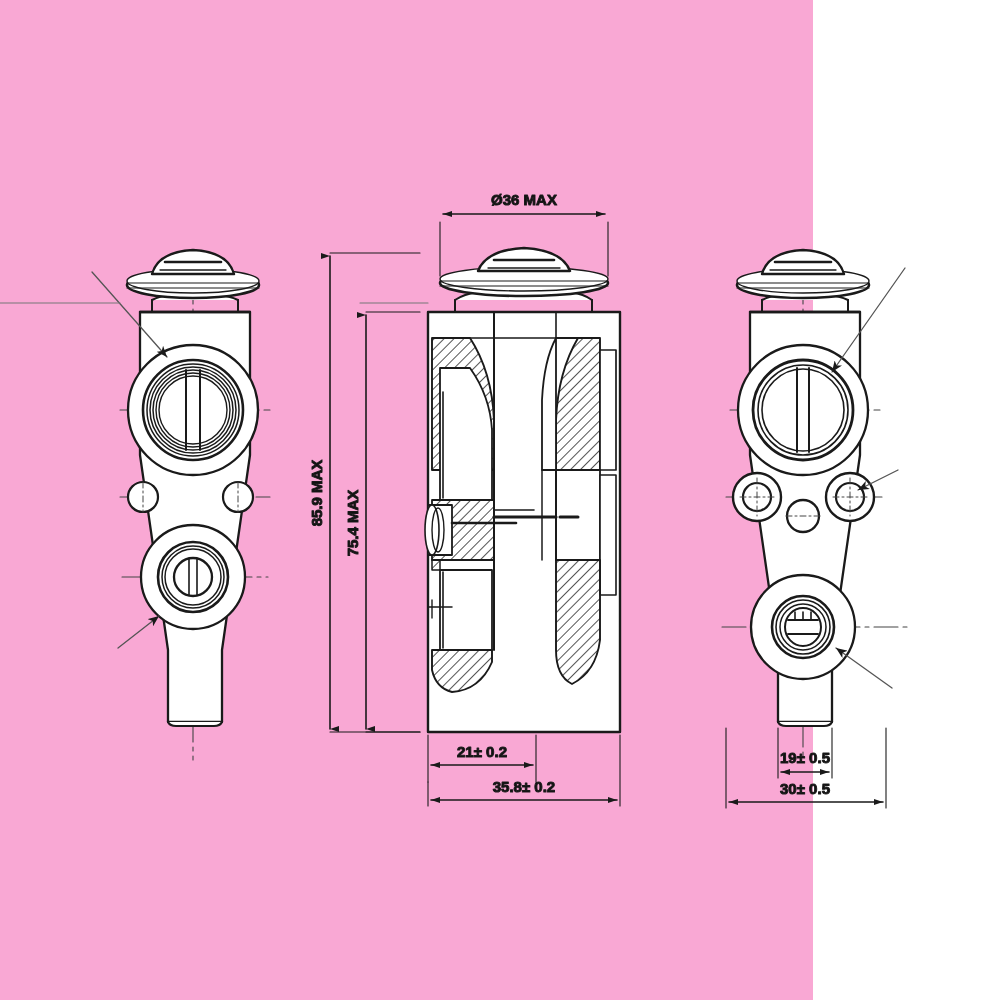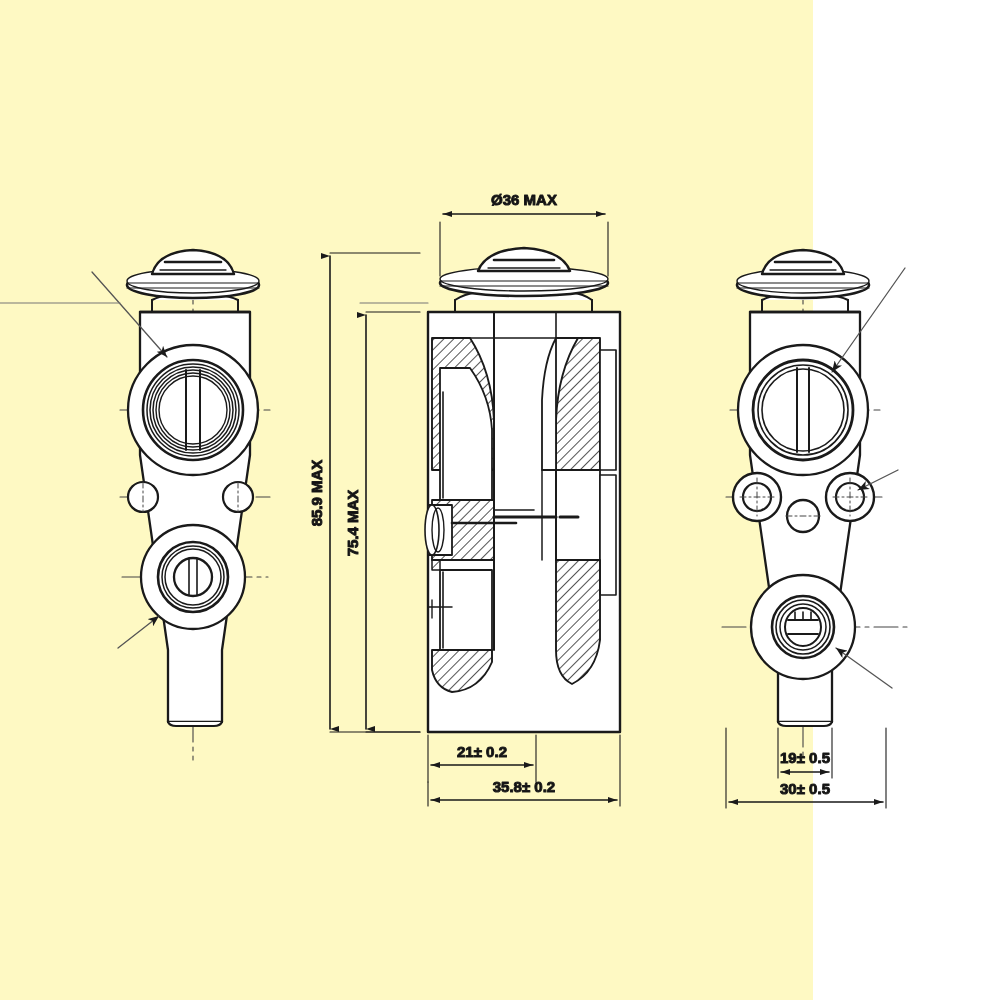--- a/index.html
+++ b/index.html
@@ -1,19 +1,19 @@
 <!DOCTYPE html>
 <html><head>
 <meta charset="utf-8">
 <title>Technical Drawing</title>
 <style>
   html,body{margin:0;padding:0;background:#ffffff;}
   body{width:1000px;height:1000px;overflow:hidden;
        font-family:"Liberation Sans", sans-serif;}
-  #stage{position:relative;width:813px;height:1000px;background:#fef9c3;}
+  #stage{position:relative;width:813px;height:1000px;background:#f9a8d4;}
   svg#drawing{position:absolute;left:0;top:0;width:1000px;height:1000px;display:block;}
   .dimtext{font-family:"Liberation Sans", sans-serif;font-weight:bold;font-size:15px;fill:#111111;}
   text{ -webkit-font-smoothing:antialiased; }
 </style>
 </head>
 <body>
 
 <div id="stage">
 <svg id="drawing" viewBox="0 0 1000 1000" xmlns="http://www.w3.org/2000/svg">
 

